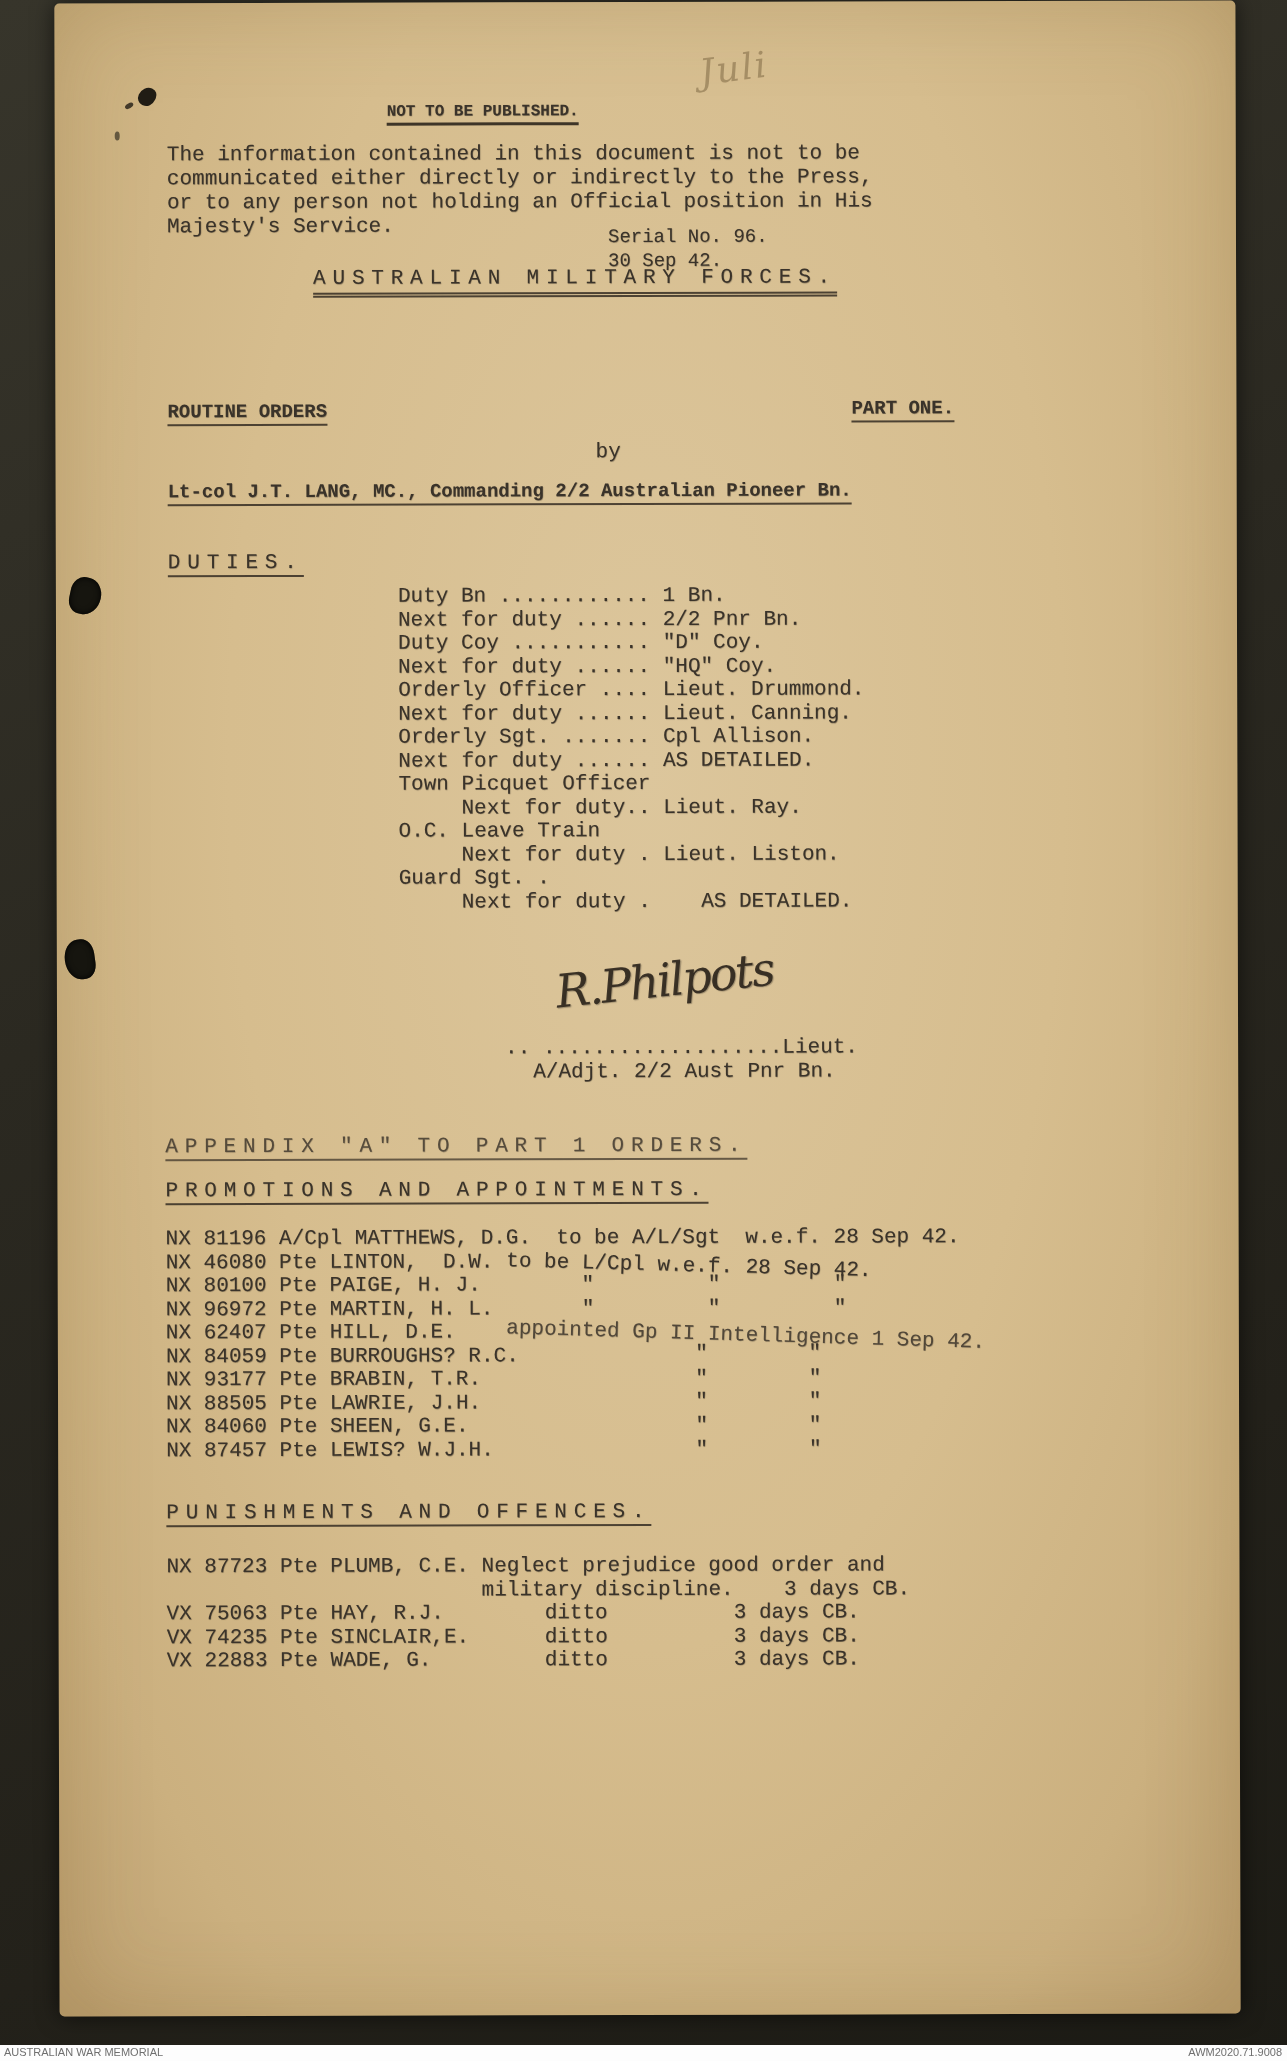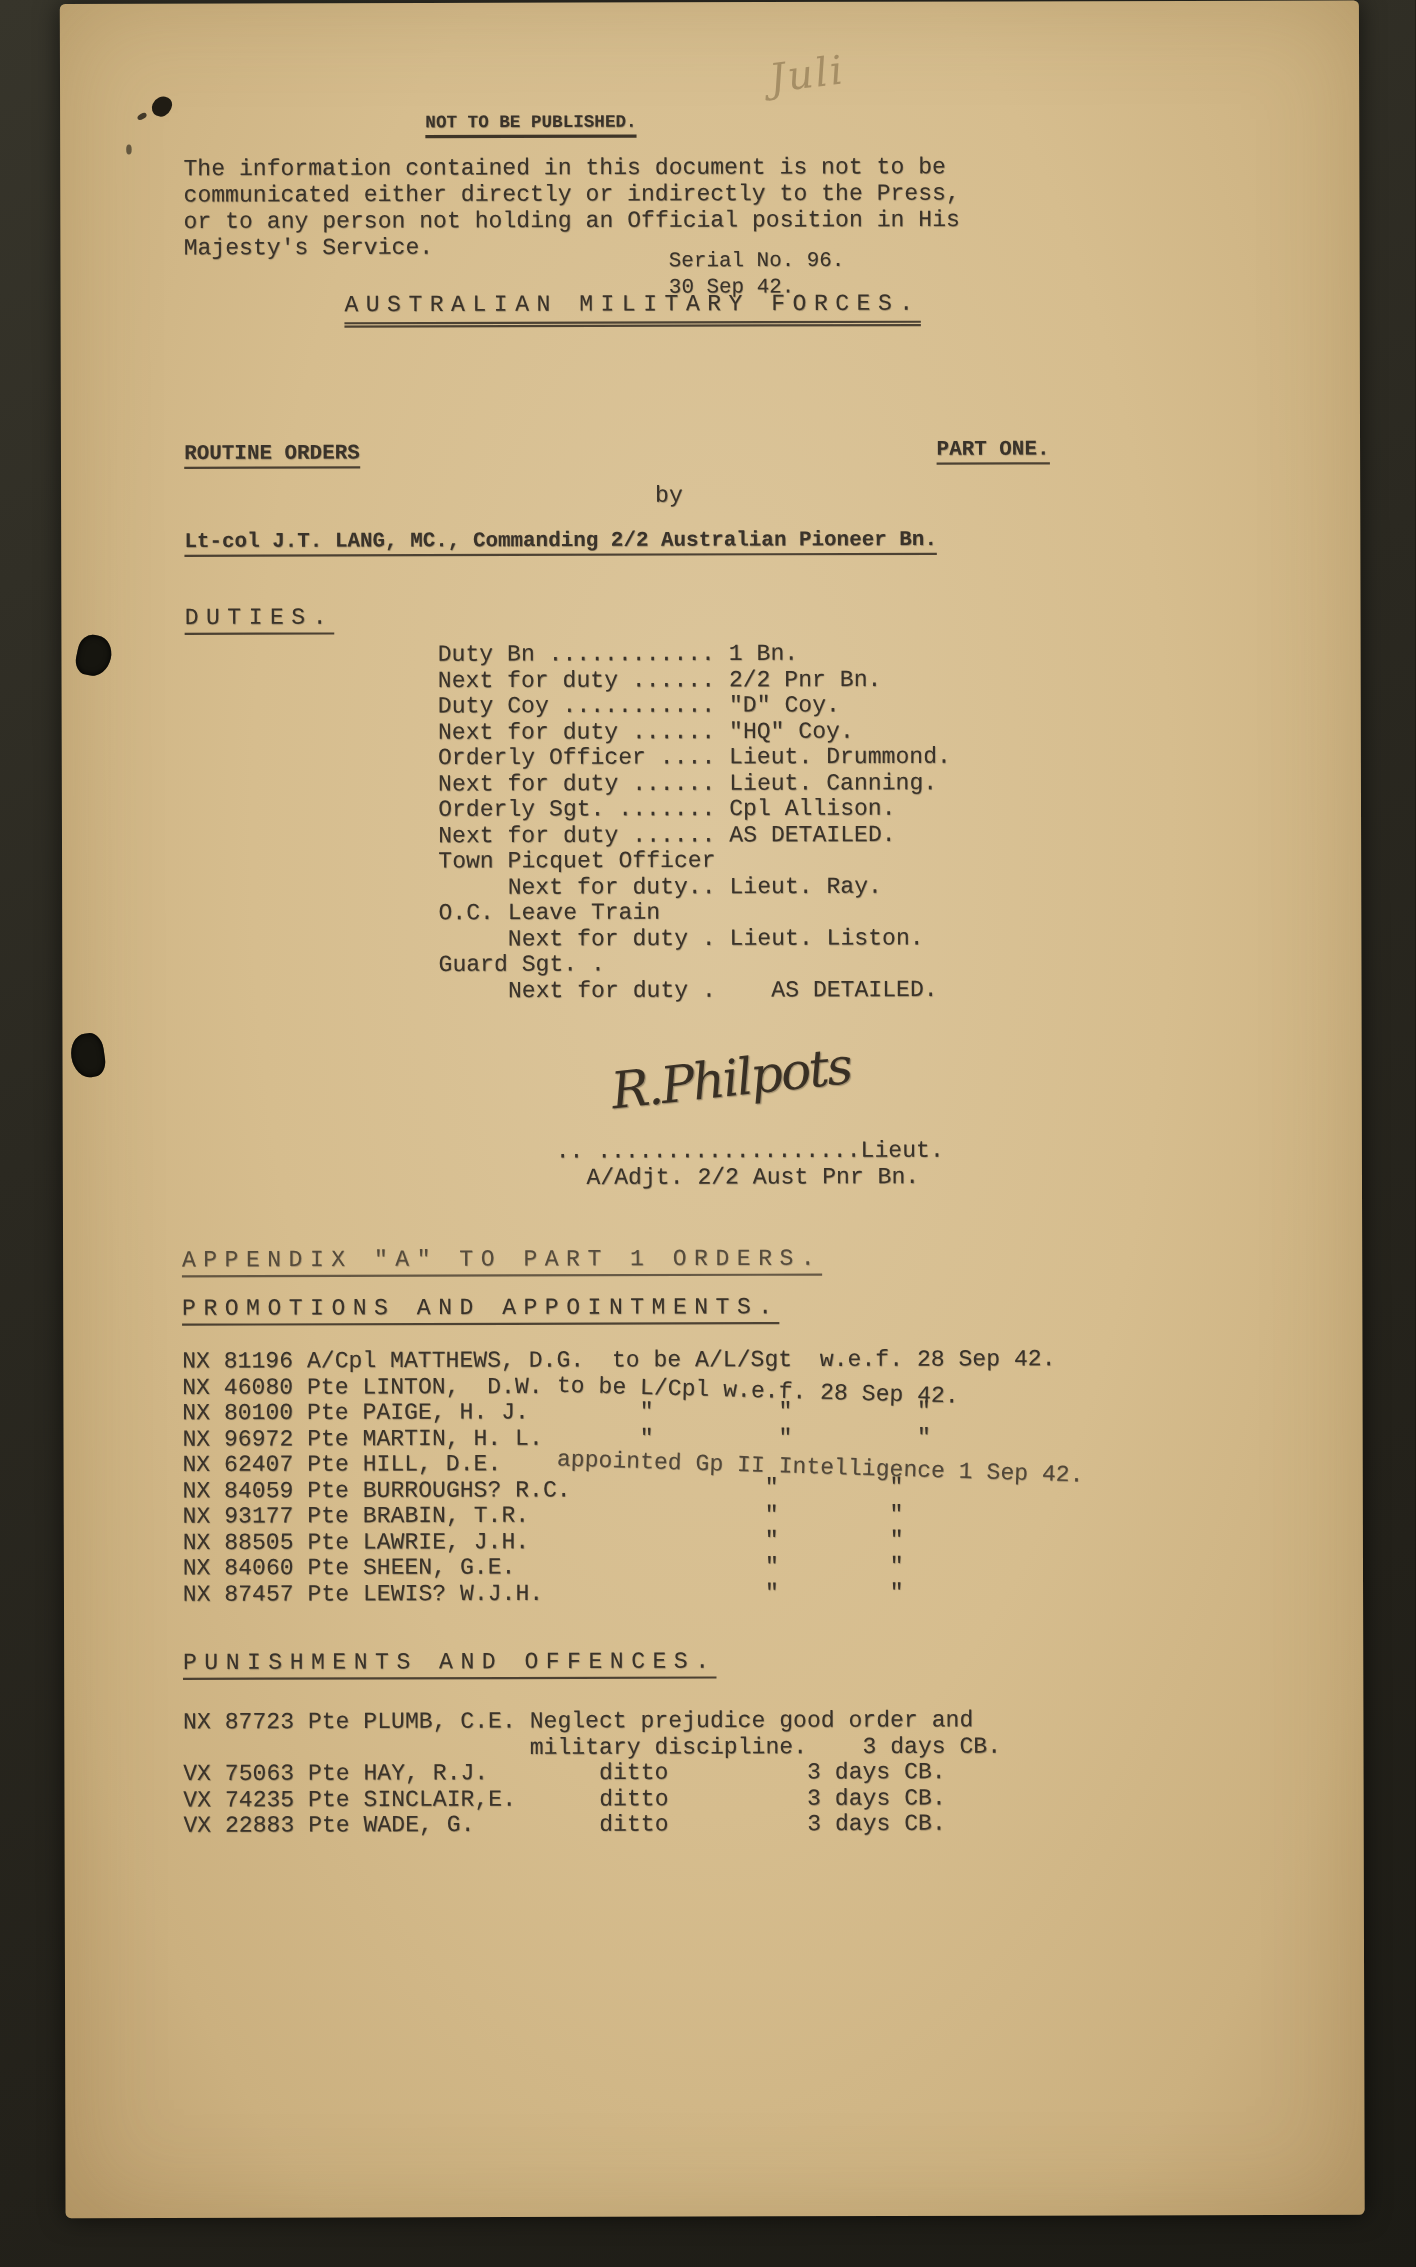--- a/index.html
+++ b/index.html
@@ -153,13 +153,17 @@
     <div class="t punh wide"><span class="ul">PUNISHMENTS AND OFFENCES.</span></div>
 
     <pre class="t punlist fs21">NX 87723 Pte PLUMB, C.E. Neglect prejudice good order and
                          military discipline.    3 days CB.
 VX 75063 Pte HAY, R.J.        ditto          3 days CB.
 VX 74235 Pte SINCLAIR,E.      ditto          3 days CB.
 VX 22883 Pte WADE, G.         ditto          3 days CB.</pre>
 
   </div>
 
+  <div class="bar">
+    <span class="left">AUSTRALIAN WAR MEMORIAL</span>
+    <span class="right">AWM2020.71.9008</span>
+  </div>
 </div>
 
 </body></html>

